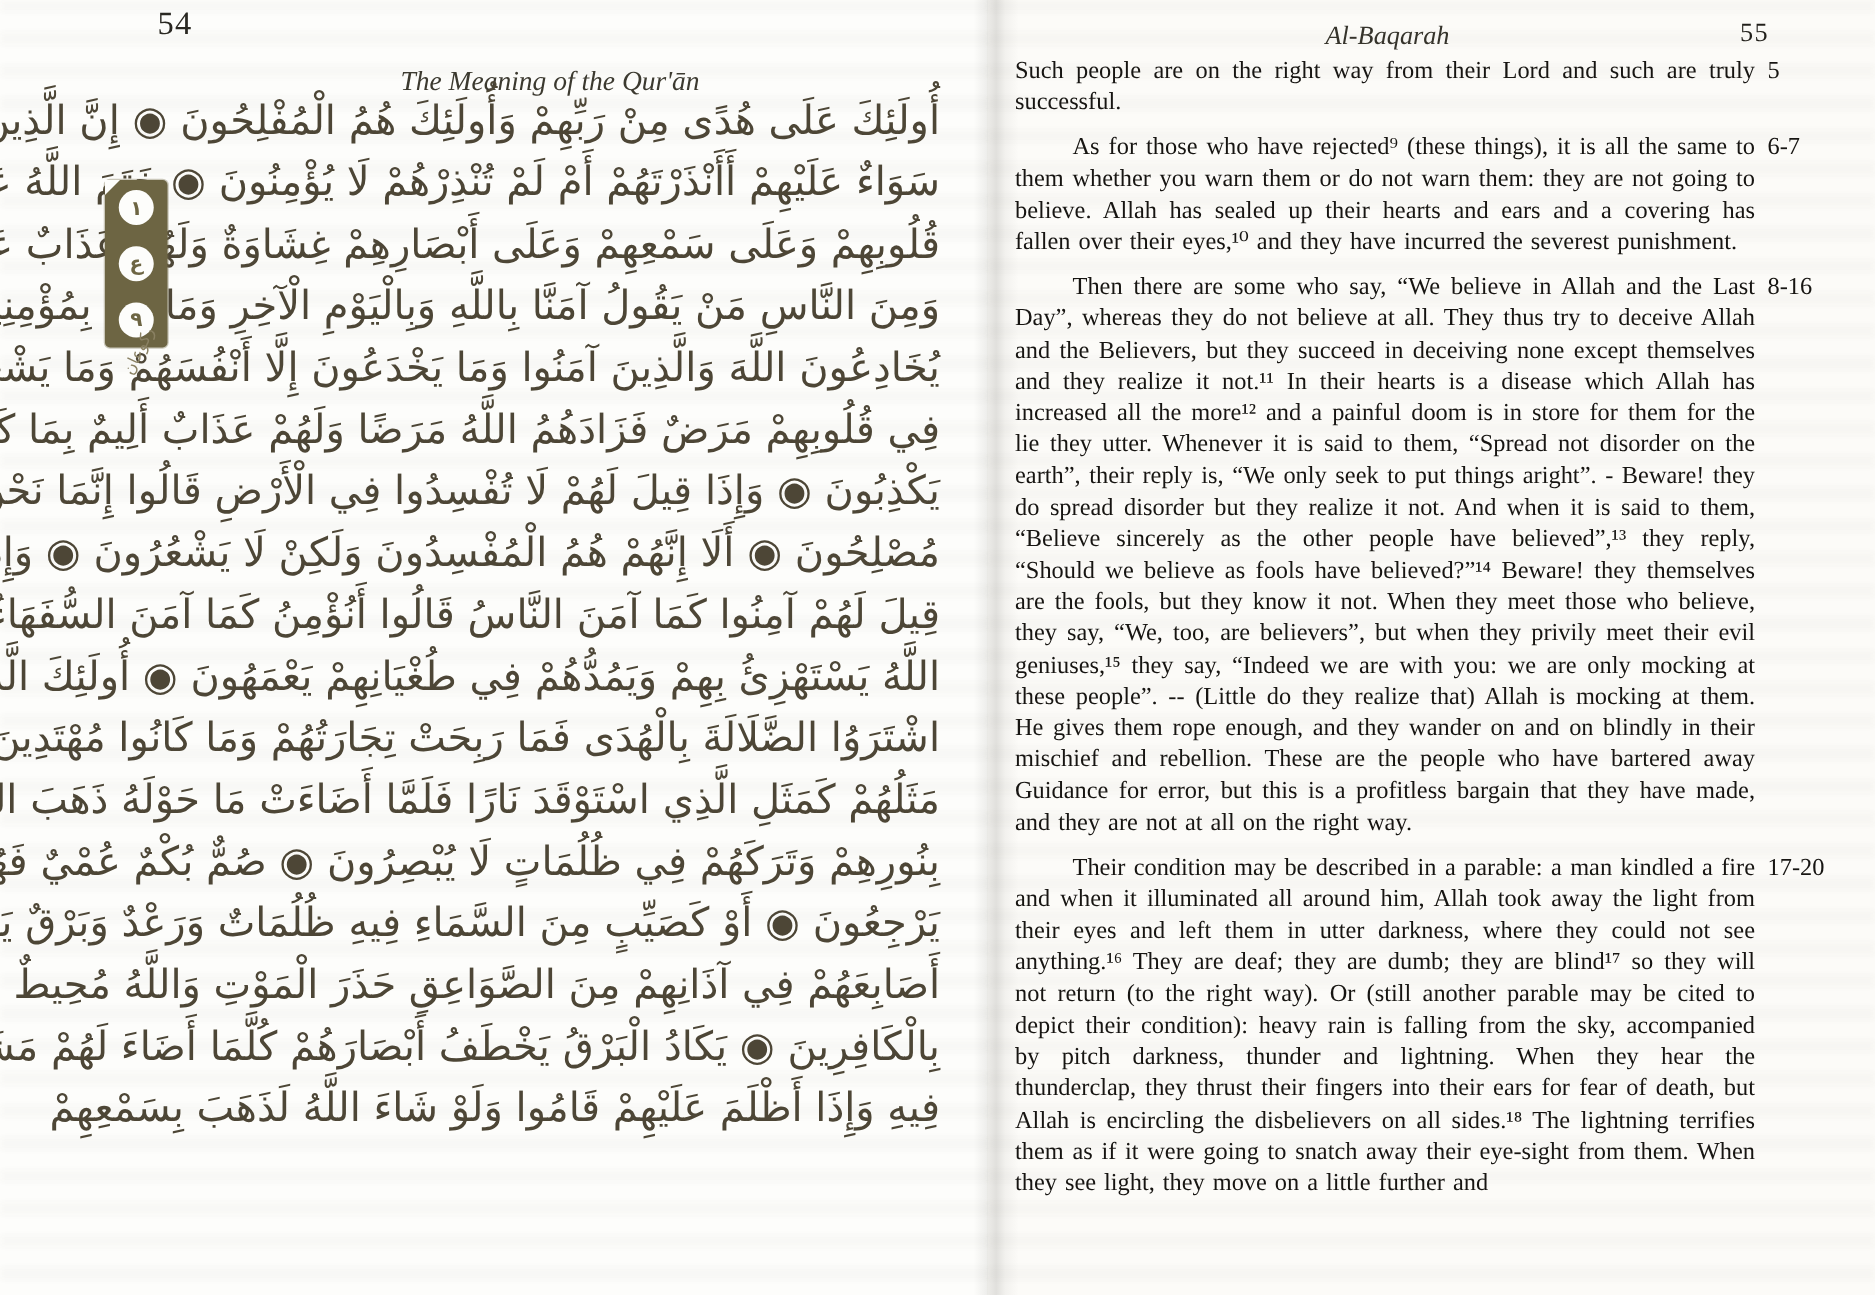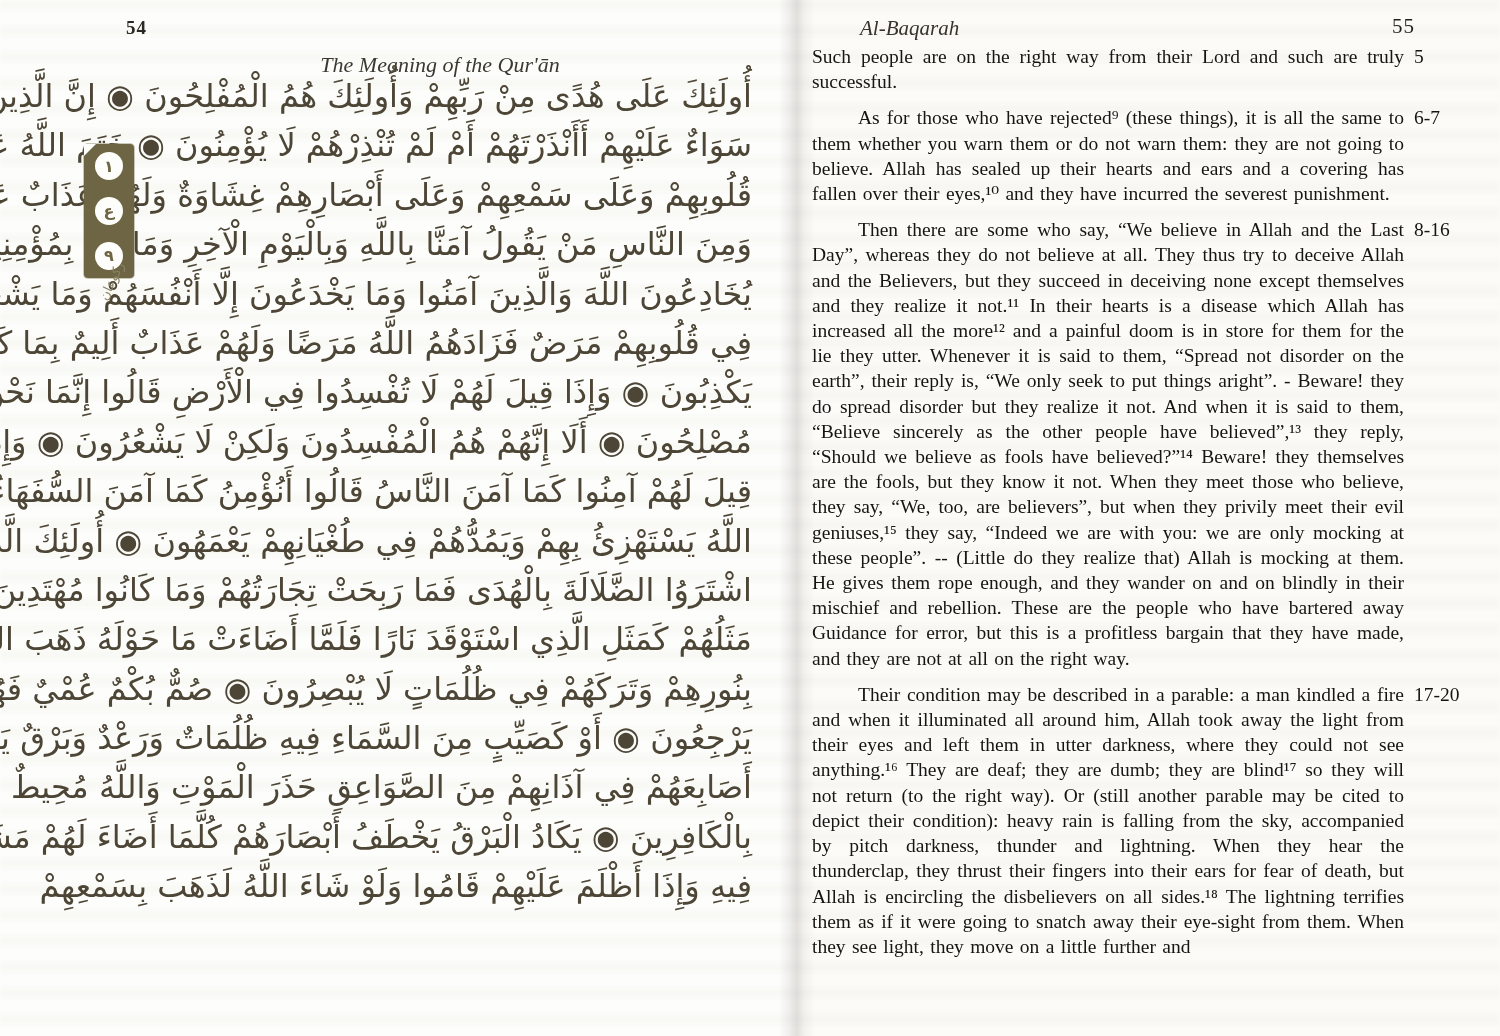--- a/index.html
+++ b/index.html
@@ -22,22 +22,22 @@
   
   .gutter{
     position:absolute;top:0;left:779px;width:36px;height:1036px;
     background:linear-gradient(90deg,
       rgba(0,0,0,0) 0%, rgba(60,60,55,0.10) 38%,
       rgba(60,60,55,0.14) 50%, rgba(60,60,55,0.05) 70%, rgba(0,0,0,0) 100%);
     pointer-events:none;
   }
   
   .lp-number{
-    position:absolute;left:126px;top:17px;
-    font-size:19px;font-weight:bold;color:#2a2822;letter-spacing:1px;
+    position:absolute;left:126px;top:4px;
+    font-size:26px;font-weight:normal;color:#2a2822;letter-spacing:1px;
   }
   .lp-title{
     position:absolute;left:140px;top:26px;width:600px;text-align:center;
     font-style:italic;font-size:22px;color:#3c3a30;margin-top:26px;
   }
   .arabic-block{
     position:absolute;left:112px;top:72px;width:640px;
     direction:rtl;
     font-family:"DejaVu Sans",sans-serif;
     color:#4d4636;
@@ -64,21 +64,21 @@
     display:flex;align-items:center;justify-content:center;
     font-family:"DejaVu Sans",sans-serif;font-size:16px;color:#6d6543;font-weight:bold;
   }
   .seal-caption{
     position:absolute;left:96px;top:296px;
     font-family:"DejaVu Sans",sans-serif;font-size:13px;color:#8a8163;
     transform:rotate(-64deg);transform-origin:left top;
   }
   
   .rp-title{
-    position:absolute;left:860px;top:16px;width:500px;
+    position:absolute;left:860px;top:16px;width:500px;text-align:center;
     font-style:italic;font-size:21px;color:#35332b;
   }
   .rp-number{
     position:absolute;left:1392px;top:14px;
     font-size:21px;font-weight:normal;color:#211f1a;letter-spacing:1px;
   }
   .rp-body{
     position:absolute;left:812px;top:44px;width:660px;
     font-size:19.5px;line-height:25.2px;color:#171512;
   }

